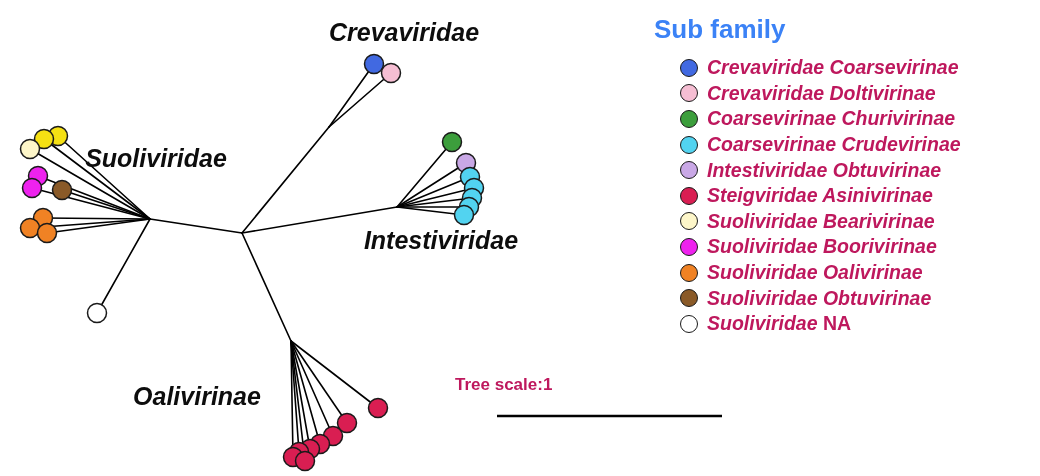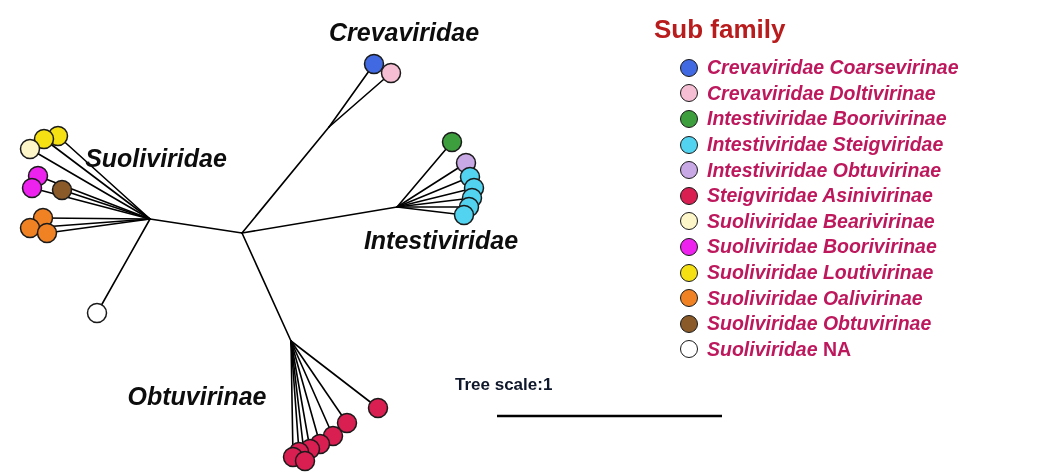--- a/index.html
+++ b/index.html
@@ -22,34 +22,34 @@
     font-size: 25px;
     font-weight: bold;
     font-style: italic;
     color: #0d0d0d;
     white-space: nowrap;
   }
   .scale-label {
     position: absolute;
     font-size: 17px;
     font-weight: bold;
-    color: #0f172a;
+    color: #be185d;
     white-space: nowrap;
   }
 
   .legend {
     position: absolute;
     left: 652px;
     top: 14px;
     width: 385px;
   }
   .legend-title {
     font-size: 26px;
     font-weight: bold;
-    color: #b91c1c;
+    color: #3b82f6;
     margin: 0 0 10px 2px;
   }
   .legend-row {
     display: flex;
     align-items: center;
     height: 25.6px;
     padding-left: 28px;
   }
   .legend-swatch {
     width: 18px;
@@ -136,64 +136,60 @@
         <circle cx="299" cy="452" r="9.5" fill="#d91e52" class="tip"></circle>
         <circle cx="293" cy="457" r="9.5" fill="#d91e52" class="tip"></circle>
         <circle cx="305" cy="461" r="9.5" fill="#d91e52" class="tip"></circle>
       </g>
     <line class="scalebar" x1="497" y1="416" x2="722" y2="416"></line>
   </svg>
 
   <div class="family-label" style="left:404px; top:18px;">Crevaviridae</div>
   <div class="family-label" style="left:156px; top:144px;">Suoliviridae</div>
   <div class="family-label" style="left:441px; top:226px;text-align:right;">Intestiviridae</div>
-  <div class="family-label" style="left:197px; top:382px;">Obtuvirinae</div>
+  <div class="family-label" style="left:197px; top:382px;">Oalivirinae</div>
 
   <div class="scale-label" style="left:455px; top:375px;">Tree scale:1</div>
 
   <div class="legend">
     <div class="legend-title">Sub family</div>
     <div id="legend-rows">
         <div class="legend-row">
           <span class="legend-swatch" style="background: rgb(65, 105, 225);"></span>
           <span class="legend-label"><i>Crevaviridae Coarsevirinae</i></span>
         </div>
         <div class="legend-row">
           <span class="legend-swatch" style="background: rgb(246, 190, 211);"></span>
           <span class="legend-label"><i>Crevaviridae Doltivirinae</i></span>
         </div>
         <div class="legend-row">
           <span class="legend-swatch" style="background: rgb(60, 158, 60);"></span>
-          <span class="legend-label"><i>Intestiviridae Boorivirinae</i></span>
+          <span class="legend-label"><i>Coarsevirinae Churivirinae</i></span>
         </div>
         <div class="legend-row">
           <span class="legend-swatch" style="background: rgb(82, 211, 240);"></span>
-          <span class="legend-label"><i>Intestiviridae Steigviridae</i></span>
+          <span class="legend-label"><i>Coarsevirinae Crudevirinae</i></span>
         </div>
         <div class="legend-row">
           <span class="legend-swatch" style="background: rgb(201, 168, 230);"></span>
           <span class="legend-label"><i>Intestiviridae Obtuvirinae</i></span>
         </div>
         <div class="legend-row">
           <span class="legend-swatch" style="background: rgb(217, 30, 82);"></span>
           <span class="legend-label"><i>Steigviridae Asinivirinae</i></span>
         </div>
         <div class="legend-row">
           <span class="legend-swatch" style="background: rgb(253, 246, 201);"></span>
           <span class="legend-label"><i>Suoliviridae Bearivirinae</i></span>
         </div>
         <div class="legend-row">
           <span class="legend-swatch" style="background: rgb(238, 34, 238);"></span>
           <span class="legend-label"><i>Suoliviridae Boorivirinae</i></span>
         </div>
         <div class="legend-row">
-          <span class="legend-swatch" style="background: rgb(245, 224, 19);"></span>
-          <span class="legend-label"><i>Suoliviridae Loutivirinae</i></span>
-        </div>
-        <div class="legend-row">
           <span class="legend-swatch" style="background: rgb(240, 130, 36);"></span>
           <span class="legend-label"><i>Suoliviridae Oalivirinae</i></span>
         </div>
         <div class="legend-row">
           <span class="legend-swatch" style="background: rgb(138, 90, 40);"></span>
           <span class="legend-label"><i>Suoliviridae Obtuvirinae</i></span>
         </div>
         <div class="legend-row">
           <span class="legend-swatch" style="background: rgb(255, 255, 255);"></span>
           <span class="legend-label"><i>Suoliviridae</i><span class="plain"> NA</span></span>

